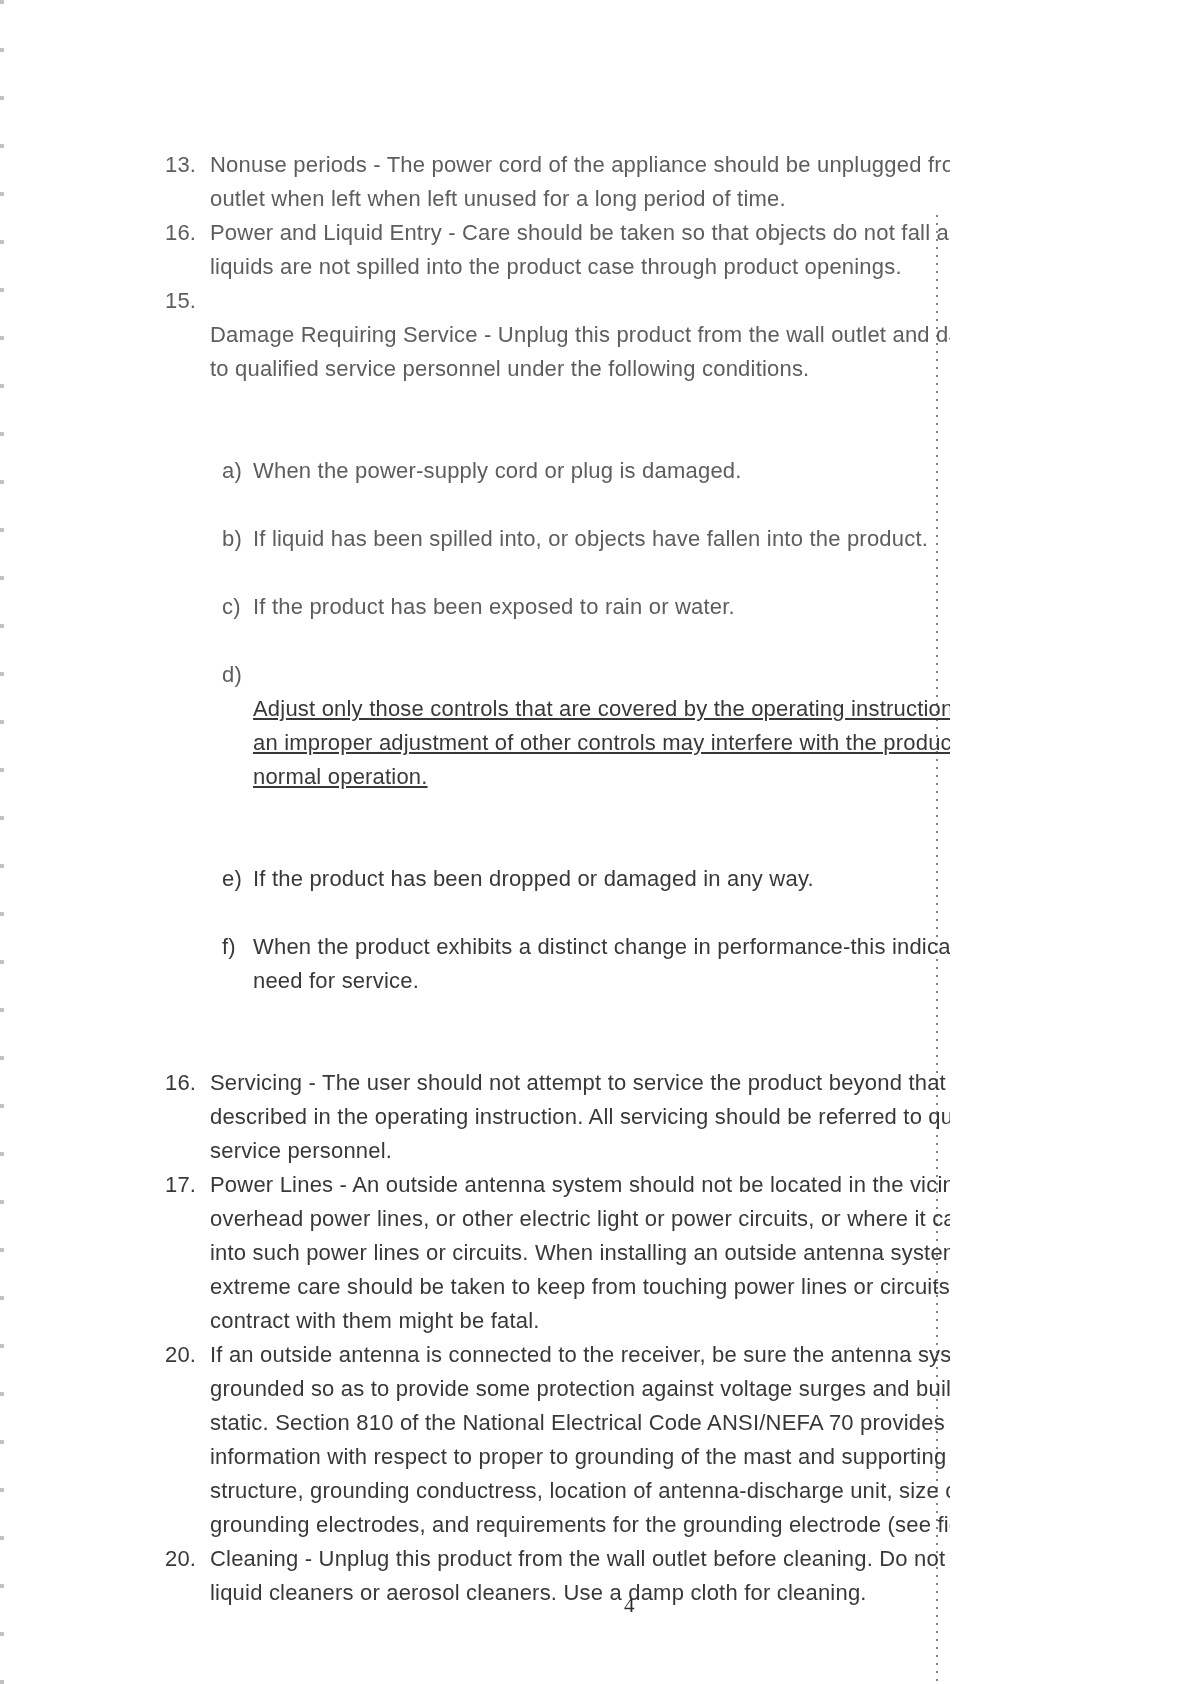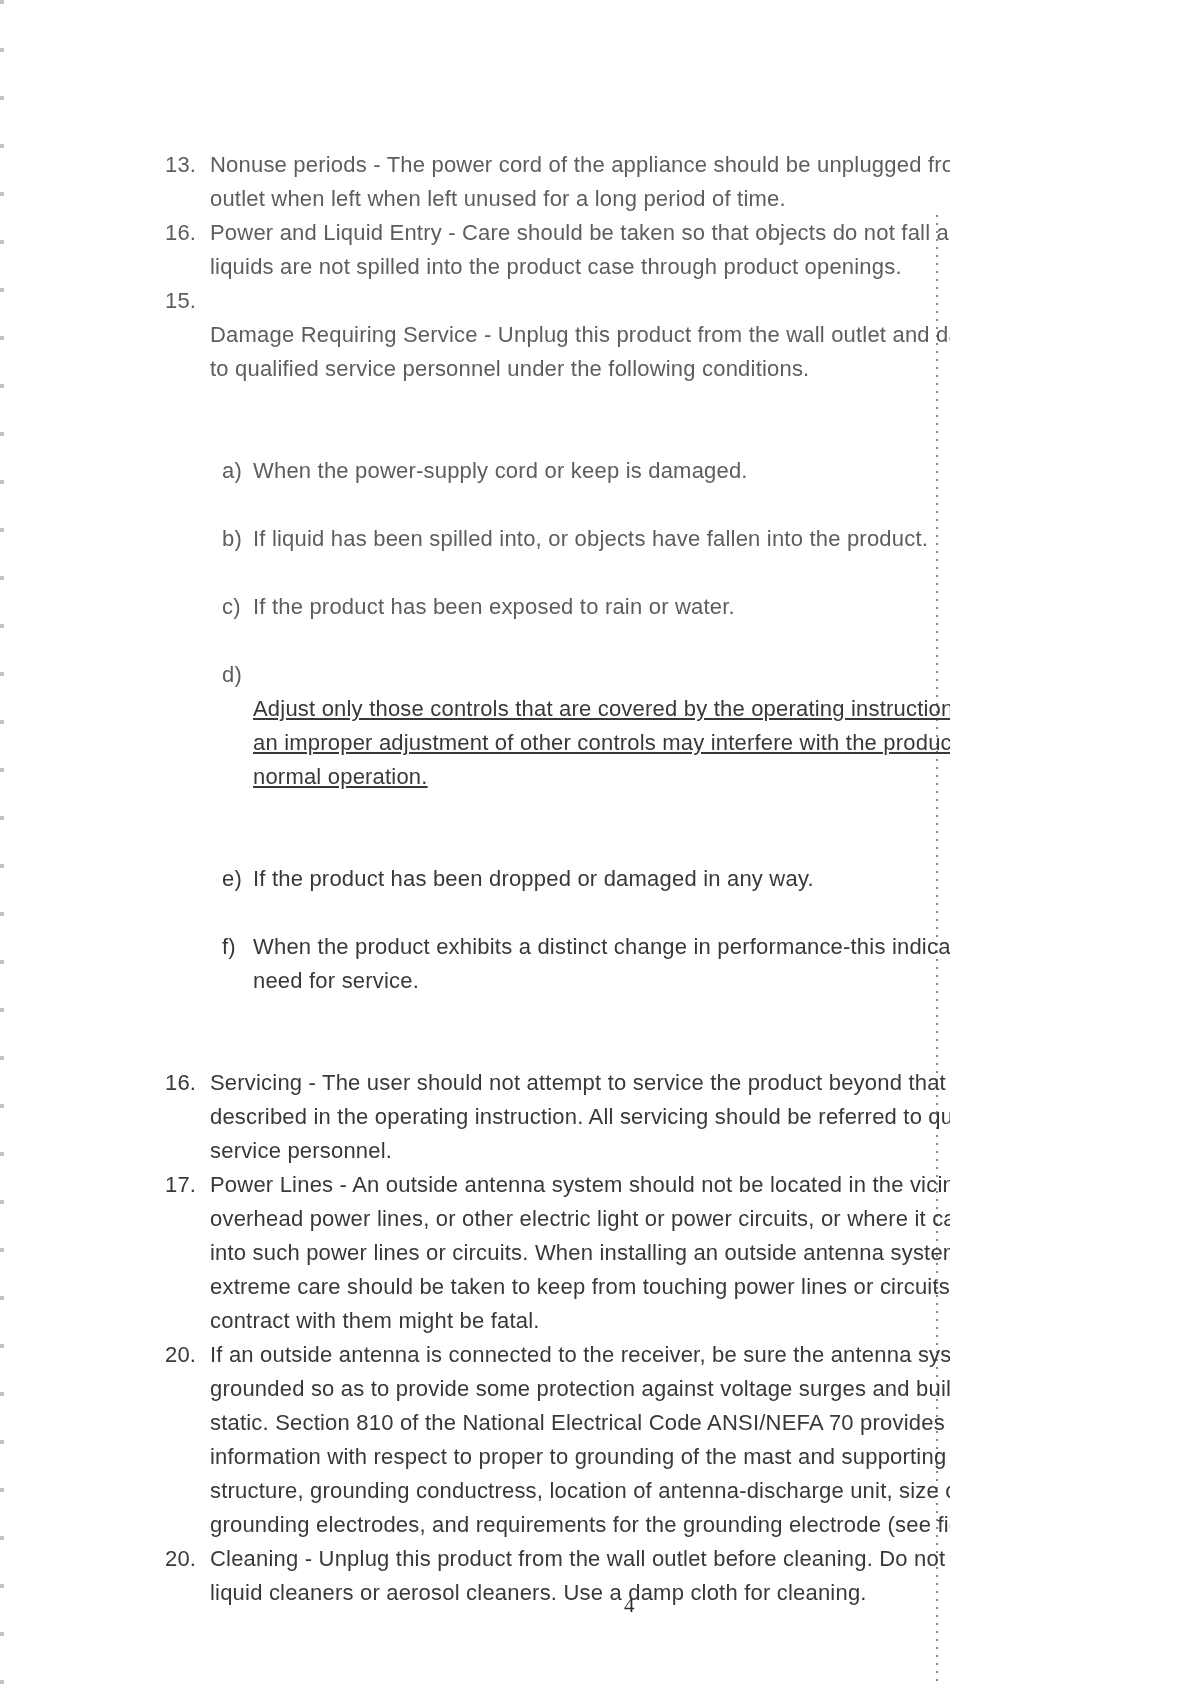--- a/index.html
+++ b/index.html
@@ -117,21 +117,21 @@
     </div>
 
     <div class="item faded">
       <span class="num">15.</span>
       <div class="body">
         <div>Damage Requiring Service - Unplug this product from the wall outlet and damp it
 to qualified service personnel under the following conditions.</div>
         <div class="subs">
           <div class="sub">
             <span class="letter">a)</span>
-            <div class="sub-body">When the power-supply cord or keep is damaged.</div>
+            <div class="sub-body">When the power-supply cord or plug is damaged.</div>
           </div>
           <div class="sub">
             <span class="letter">b)</span>
             <div class="sub-body">If liquid has been spilled into, or objects have fallen into the product.</div>
           </div>
           <div class="sub">
             <span class="letter">c)</span>
             <div class="sub-body">If the product has been exposed to rain or water.</div>
           </div>
           <div class="sub">

